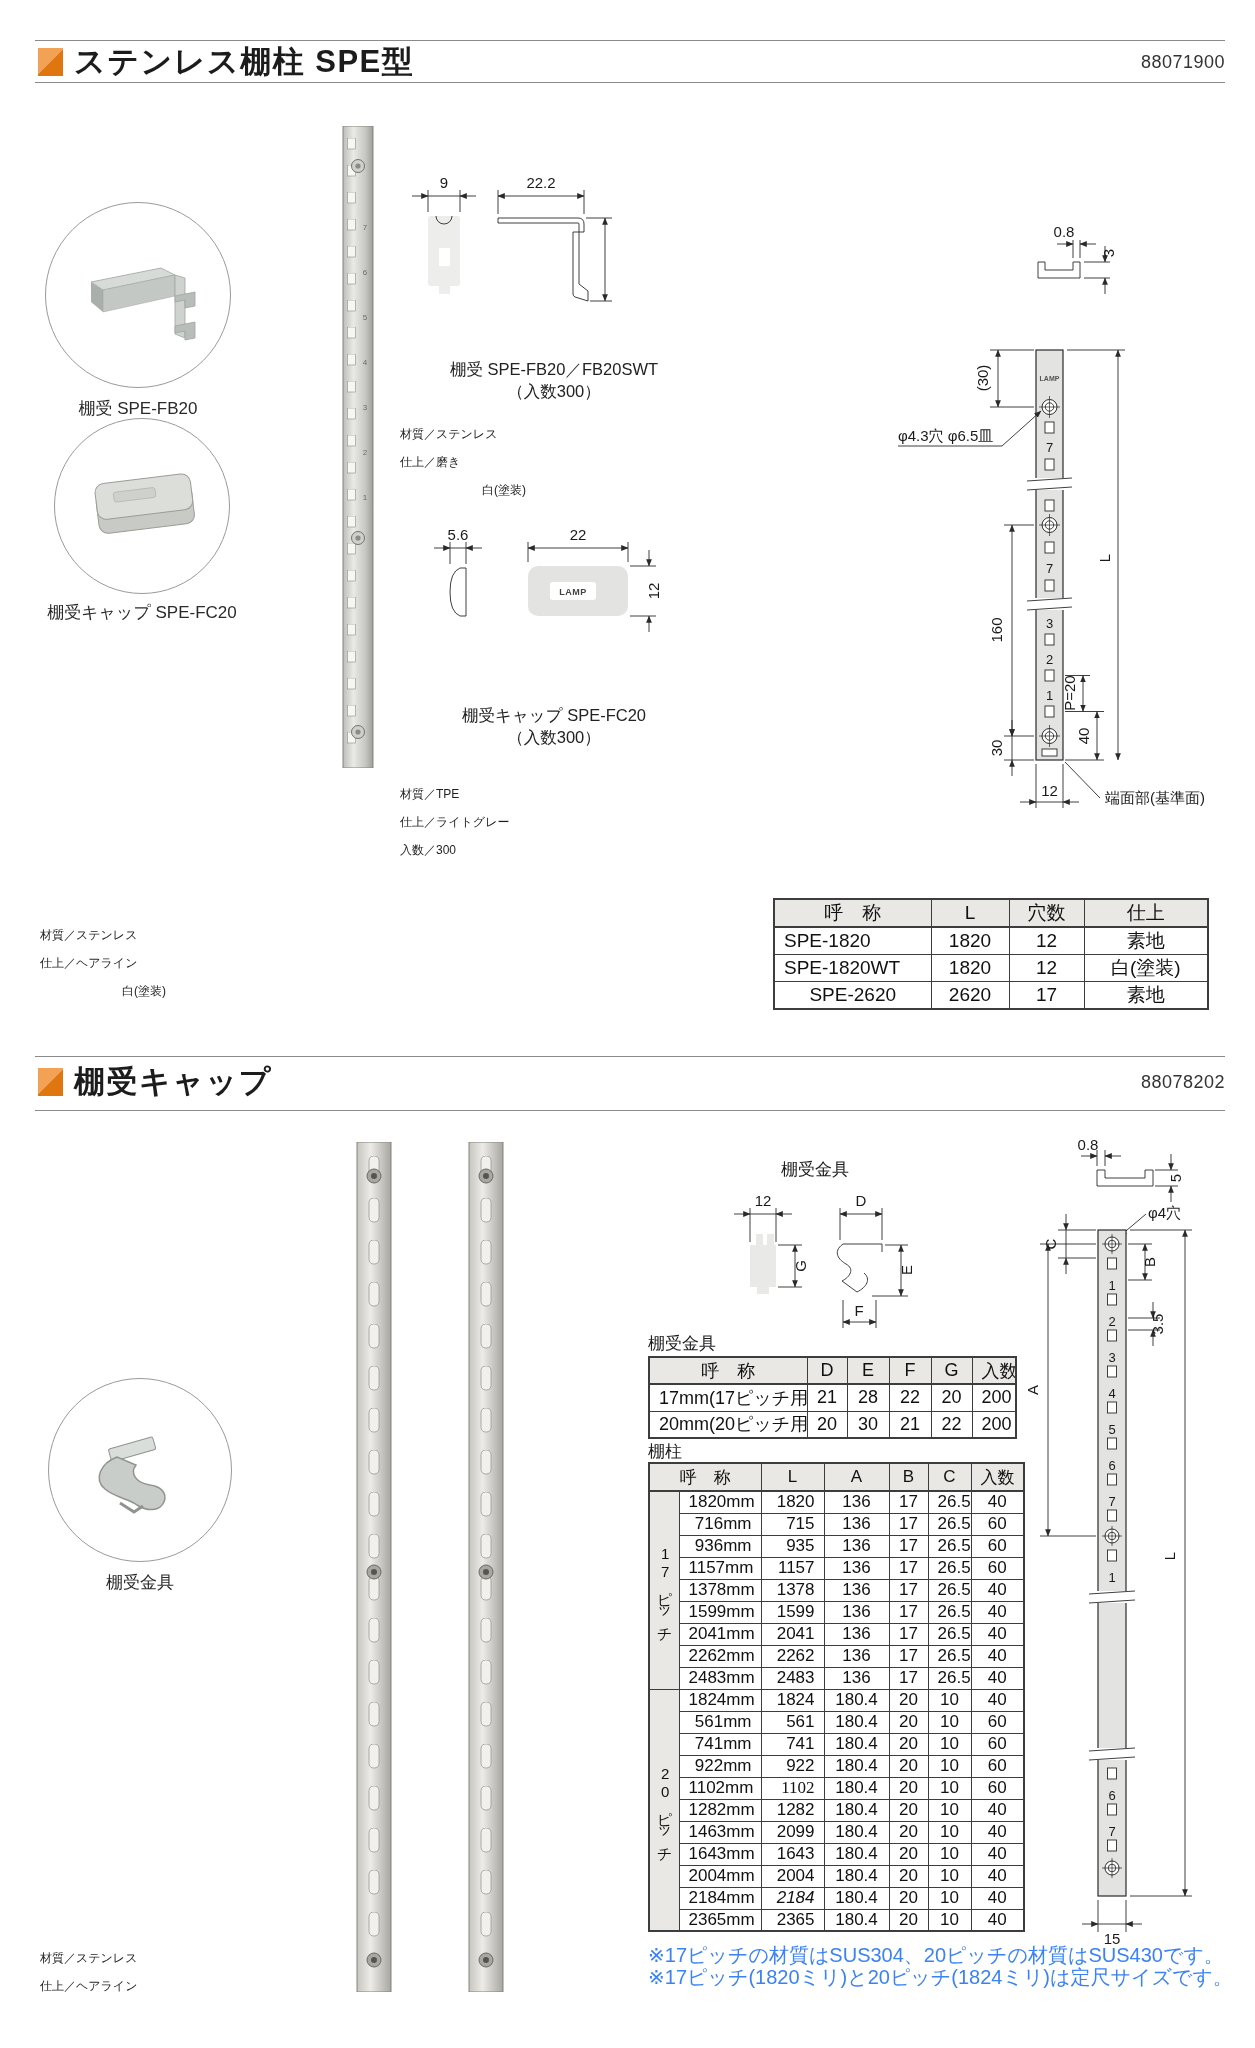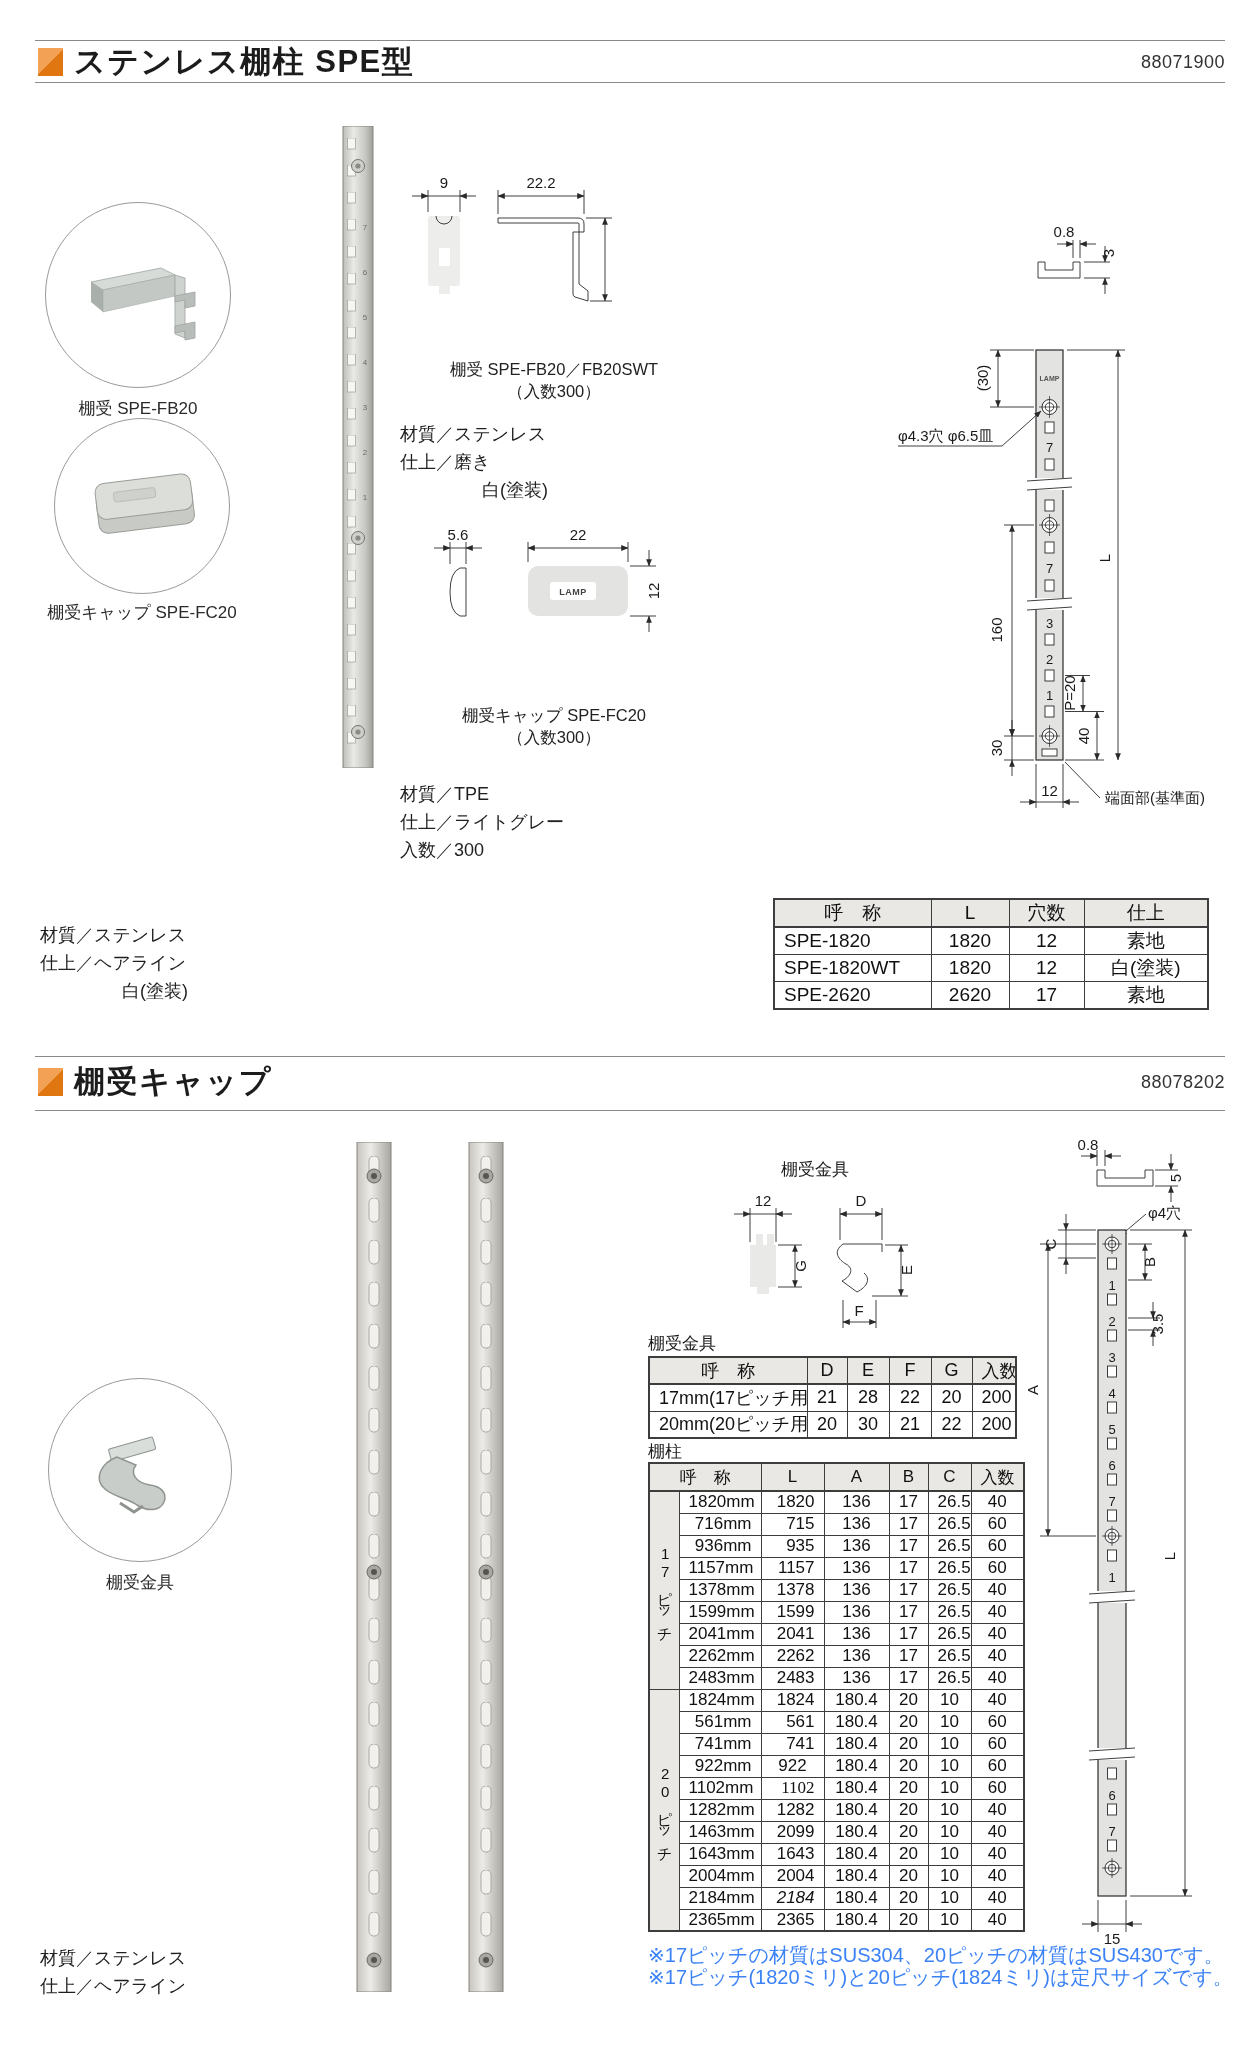--- a/index.html
+++ b/index.html
@@ -7,21 +7,21 @@
   .page{position:relative;width:1255px;height:2048px;margin:0 auto;background:#ffffff;
         font-family:"Liberation Sans","DejaVu Sans",sans-serif;color:#1a1a1a;overflow:hidden}
   .abs{position:absolute}
   .hline{position:absolute;height:1.3px;background:#8a8a8a}
   .sec-head{display:flex;align-items:center;gap:11px}
   .accent{width:25px;height:28px;background:linear-gradient(135deg,#f3a155 0%,#f3a155 50%,#e0760f 50%,#e0760f 100%)}
   .sec-title{font-size:31px;font-weight:700;letter-spacing:1.5px;color:#1c1c1c}
   .sec-code{margin-left:auto;font-size:18px;color:#333;letter-spacing:.5px}
   .circle{border:1px solid #9a9a9a;border-radius:50%;background:#fff;display:flex;align-items:center;justify-content:center;overflow:hidden}
   .cap{font-size:17px;color:#2a2a2a;text-align:center;line-height:21px}
-  .spec{font-size:18px;color:#1f1f1f;line-height:28px}
+  .spec{font-size:12px;color:#1f1f1f;line-height:28px}
   .dcap{font-size:16.5px;color:#222;text-align:center;line-height:22px}
   .note{font-size:20px;line-height:22px;color:#3b82f6}
   .tbl-label{font-size:17px;color:#1d1d1d}
   table.t{border-collapse:collapse;table-layout:fixed;background:#fff;color:#111;border:2px solid #3d3d3d}
   table.t th,table.t td{border:1px solid #3d3d3d;font-weight:400;padding:0 9px;white-space:nowrap;overflow:hidden}
   table.t thead th{background:#eae8e5;border-bottom:2px solid #3d3d3d;text-align:center}
   .t1{font-size:19px}.t1 th,.t1 td{height:24px}
   .t2{font-size:18px}.t2 th,.t2 td{height:27px}
   .t3{font-size:17px}.t3 th{height:28px}.t3 td{height:22px}
   td.vcell{writing-mode:vertical-rl;text-orientation:upright;background:#eae8e5;
@@ -299,21 +299,21 @@
           <td style="text-align: center;">12</td>
           <td style="text-align: center;">素地</td>
         </tr>
         <tr>
           <td style="text-align: left;">SPE-1820WT</td>
           <td style="text-align: center;">1820</td>
           <td style="text-align: center;">12</td>
           <td style="text-align: center;">白(塗装)</td>
         </tr>
         <tr>
-          <td style="text-align: left;">SPE-2620</td>
+          <td style="text-align: center;">SPE-2620</td>
           <td style="text-align: center;">2620</td>
           <td style="text-align: center;">17</td>
           <td style="text-align: center;">素地</td>
         </tr>
       </tbody>
   </table>
 
   <div class="abs spec" style="left:40px;top:921px">
     <div>材質／ステンレス</div>
     <div>仕上／ヘアライン</div>
@@ -558,21 +558,21 @@
         <tr>
           <td style="text-align: right;">741mm</td>
           <td style="text-align: right;">741</td>
           <td style="text-align: center;">180.4</td>
           <td style="text-align: center;">20</td>
           <td style="text-align: center;">10</td>
           <td style="text-align: center;">60</td>
         </tr>
         <tr>
           <td style="text-align: right;">922mm</td>
-          <td style="text-align: center;">922</td>
+          <td style="text-align: right;">922</td>
           <td style="text-align: center;">180.4</td>
           <td style="text-align: center;">20</td>
           <td style="text-align: center;">10</td>
           <td style="text-align: center;">60</td>
         </tr>
         <tr>
           <td style="text-align: right;">1102mm</td>
           <td style="text-align: right; font-family: Liberation Serif, serif;">1102</td>
           <td style="text-align: center;">180.4</td>
           <td style="text-align: center;">20</td>

